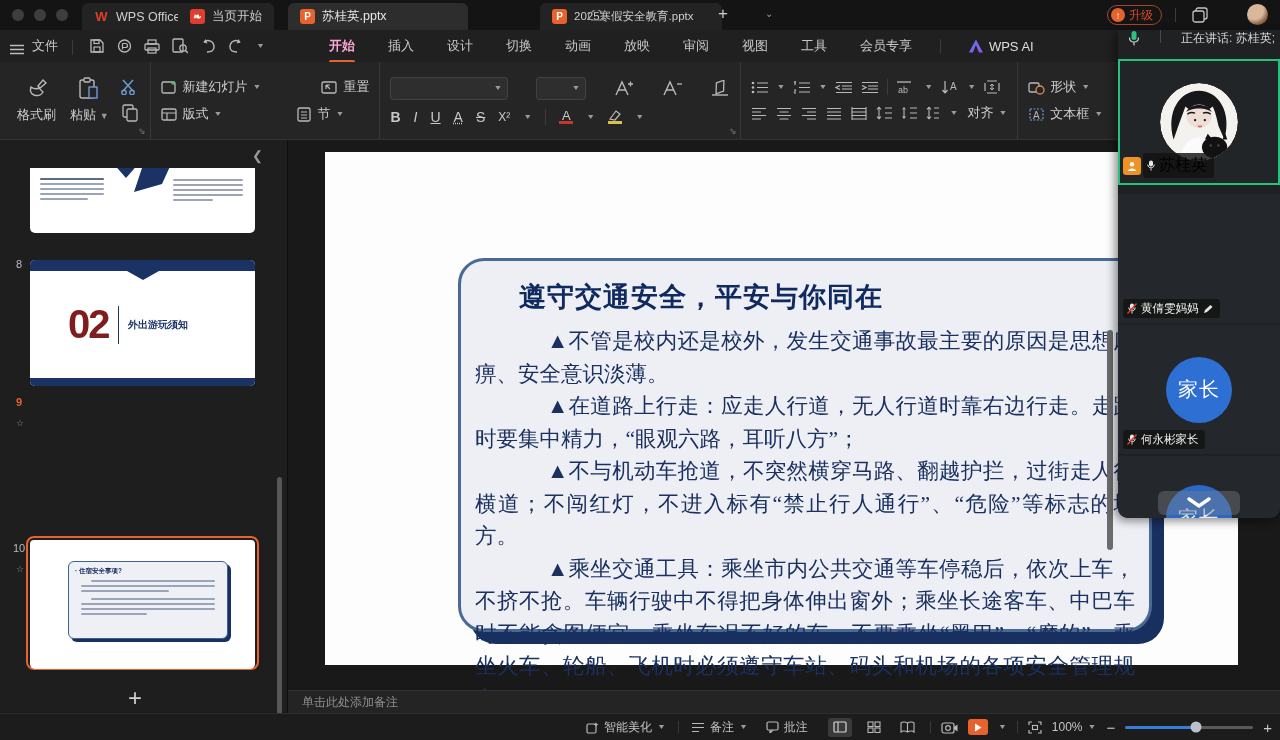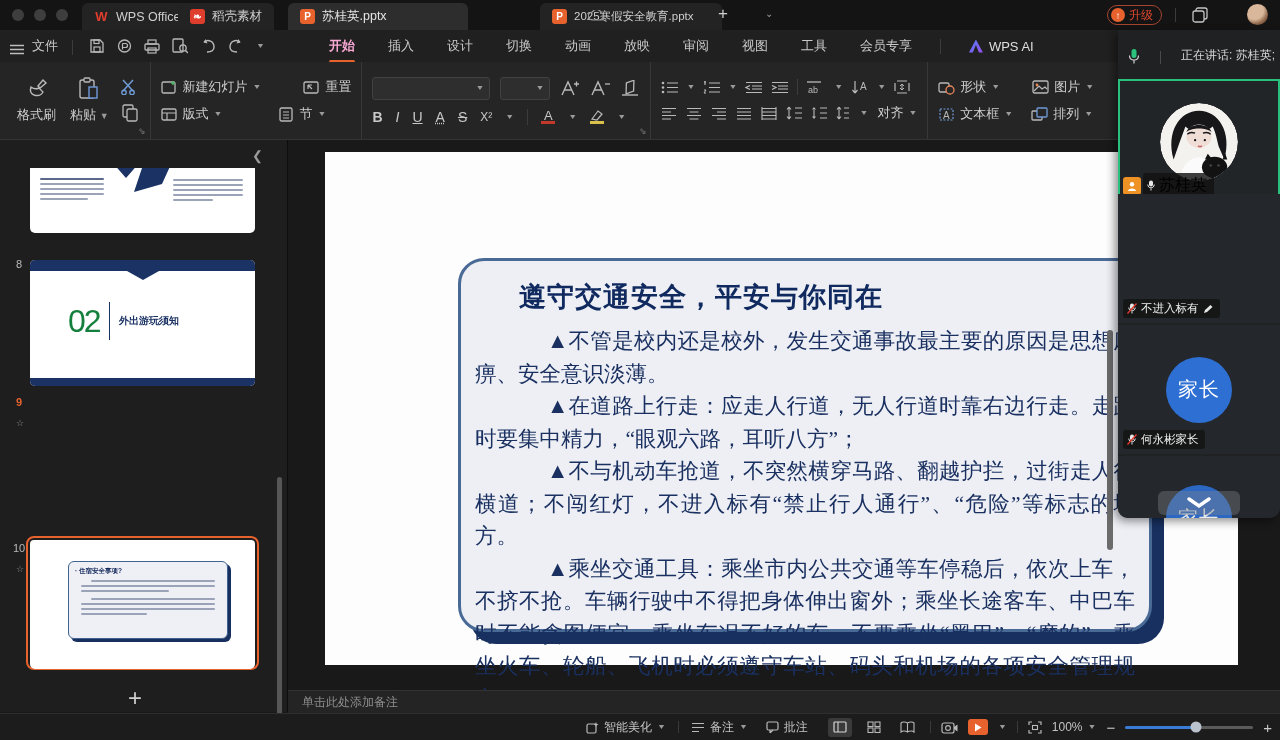--- a/index.html
+++ b/index.html
@@ -43,21 +43,21 @@
     clip-path:polygon(50% 0,100% 100%,72% 100%,50% 42%,28% 100%,0 100%); }
 
   
   #toolbar { position:absolute; left:0; top:62px; width:1280px; height:78px; background:#252525;
     border-bottom:1px solid #333; display:flex; align-items:stretch; color:#cfcfcf; font-size:13px; }
   .tsec { display:flex; align-items:center; padding:0 10px; position:relative; }
   .tsec + .tsec { border-left:1px solid #383838; }
   .bigbtn { display:flex; flex-direction:column; align-items:center; gap:5px; padding:4px 7px; }
   .bigbtn .lbl { white-space:nowrap; }
   .two-rows { display:flex; flex-direction:column; justify-content:center; gap:9px; }
-  .trow { display:flex; align-items:center; gap:10px; }
+  .trow { display:flex; align-items:center; gap:28px; }
   .smallbtn { display:flex; align-items:center; gap:5px; white-space:nowrap; }
   .chev { font-size:9px; color:#9a9a9a; transform:scaleY(.8); }
   .ffsel { width:118px; height:23px; background:#2e2e2e; border:1px solid #414141; border-radius:3px;
     display:flex; align-items:center; justify-content:flex-end; padding:0 5px; }
   .fssel { width:50px; height:23px; background:#2e2e2e; border:1px solid #414141; border-radius:3px;
     display:flex; align-items:center; justify-content:flex-end; padding:0 5px; }
   .glyph { font-size:14px; color:#c8c8c8; }
   .glyph.b { font-weight:bold; } .glyph.i { font-style:italic; } .glyph.u { text-decoration:underline; }
   .glyph.s { text-decoration:line-through; }
   .corner-arr { position:absolute; right:4px; bottom:3px; color:#777; font-size:9px; }
@@ -111,25 +111,25 @@
   #play-btn { width:20px; height:16px; background:#e8622d; border-radius:3px; display:flex; align-items:center; justify-content:center; }
   #zoom-slider { position:relative; width:128px; height:3px; border-radius:2px;
     background:linear-gradient(to right,#3a7bd5 0 55%,#5a5a5a 55% 100%); }
   #zoom-thumb { position:absolute; left:55%; top:50%; transform:translate(-50%,-50%);
     width:11px; height:11px; border-radius:50%; background:#b9c2cc; }
   .green-dot { width:9px; height:9px; border-radius:50%; background:#3dbb66; border:1.5px solid #2b8a4c; }
 
   
   #meeting { position:absolute; left:1118px; top:30px; width:162px; height:488px; background:#1f2123;
     border-radius:0 0 10px 10px; z-index:40; box-shadow:-3px 3px 10px rgba(0,0,0,.45); overflow:hidden; }
-  #meet-header { display:flex; align-items:flex-end; gap:20px; height:34px; padding:0 0 0 10px; }
+  #meet-header { display:flex; align-items:flex-start; gap:20px; height:34px; padding:0 0 0 10px; }
   #meet-header .txt { color:#d8d8d8; font-size:12px; white-space:nowrap; }
   .tile { position:absolute; left:0; width:162px; height:129px; background:#24272b;
     display:flex; align-items:center; justify-content:center; }
-  #tile-1 { top:49px; height:126px; border:2px solid #27c07c; background:#222528; }
+  #tile-1 { top:29px; height:126px; border:2px solid #27c07c; background:#222528; }
   #tile-2 { top:164px; } #tile-3 { top:295px; } #tile-4 { top:426px; height:62px; overflow:hidden; }
   .blue-circle { width:66px; height:66px; border-radius:50%; background:#2e6fd3; color:#fff;
     display:flex; align-items:center; justify-content:center; font-size:20px; letter-spacing:1px; }
   .name-pill { position:absolute; left:5px; bottom:5px; display:flex; align-items:center; gap:4px;
     background:rgba(18,18,18,.82); border-radius:3px; padding:2px 6px 2px 4px; }
   .name-pill .nm { color:#f0f0f0; font-size:11.5px; white-space:nowrap; }
   #host-badge { width:18px; height:18px; background:#ef9226; border-radius:3px;
     display:flex; align-items:center; justify-content:center; }
   #tile1-label { position:absolute; left:3px; bottom:5px; display:flex; align-items:center; gap:2px; }
   #tile1-label .pill { display:flex; align-items:center; gap:4px; background:rgba(18,18,18,.82);
@@ -144,21 +144,21 @@
   <div class="traffic" style="left:12px"></div>
   <div class="traffic" style="left:34px"></div>
   <div class="traffic" style="left:56px"></div>
 
   <div class="tab" style="left:82px">
     <span class="tab-logo" style="background:transparent;color:#e03e2d;font-size:13px">W</span>
     <span>WPS Office</span>
   </div>
   <div class="tab" style="left:178px">
     <span class="tab-logo" style="background:#e03e2d">❧</span>
-    <span>稻壳素材</span>
+    <span>当页开始</span>
   </div>
   <div class="tab active" style="left:288px;width:180px">
     <span class="tab-logo" style="background:#e8622d">P</span>
     <span>苏桂英.pptx</span>
   </div>
   <div class="tab" style="left:540px;width:182px;overflow:hidden">
     <span class="tab-logo" style="background:#e8622d">P</span>
     <span style="font-size:11.5px">2025寒假安全教育.pptx</span>
   </div>
   <svg width="16" height="11" style="position:absolute;left:588px;top:10px">
@@ -494,21 +494,21 @@
         <div class="tiny-line" style="margin:3px 0"></div>
       <div class="tiny-line" style="margin:3px 0;width:40px"></div>
     </div>
   </div>
 
   <span class="thumb-num" style="left:16px;top:118px">8</span>
   <div class="thumb" style="top:120px;height:126px">
     <div style="position:absolute;left:0;top:0;width:100%;height:11px;background:#1b3264"></div>
     <div style="position:absolute;left:50%;top:11px;transform:translateX(-50%);width:0;height:0;border-left:16px solid transparent;border-right:16px solid transparent;border-top:9px solid #1b3264"></div>
     <div style="position:absolute;left:38px;top:42px;display:flex;align-items:center;gap:9px">
-      <span style="font-size:32px;font-weight:normal;color:#15803d;letter-spacing:-2px">02</span>
+      <span style="font-size:40px;font-weight:bold;color:#7f1d1d;letter-spacing:-2px">02</span>
       <span style="width:1.5px;height:38px;background:#1b3264"></span>
       <span style="font-size:10px;font-weight:bold;color:#1b3264">外出游玩须知</span>
     </div>
     <div style="position:absolute;left:0;bottom:0;width:100%;height:8px;background:#1b3264"></div>
   </div>
 
   <span class="thumb-num" style="left:16px;top:256px;color:#e8622d;font-weight:bold">9</span>
   <span class="thumb-star" style="left:16px;top:278px">☆</span>
   <div id="thumb9-wrap">
     <div id="thumb9">
@@ -698,21 +698,21 @@
     </div>
   </div>
 
   <div class="tile" id="tile-2">
     <div class="name-pill">
       <svg width="10" height="11">
         <rect x="3" y="0.5" width="4" height="6" rx="2" fill="#e8e8e8"></rect>
         <path d="M1.8 4.5 c0 4.5 6.4 4.5 6.4 0 M5 8.5 v2" fill="none" stroke="#e8e8e8" stroke-width="1"></path>
         <path d="M0.5 10.5 L9.5 0.5" stroke="#e0392d" stroke-width="1.4"></path>
       </svg>
-      <span class="nm">不进入标有</span>
+      <span class="nm">黄倩雯妈妈</span>
       <svg width="11" height="10">
         <path d="M1 9 l1-3 5.5-5 2 2 -5.5 5 Z" fill="#e8e8e8"></path>
       </svg>
     </div>
   </div>
 
   <div class="tile" id="tile-3">
     <div class="blue-circle">家长</div>
     <div class="name-pill">
       <svg width="10" height="11">

